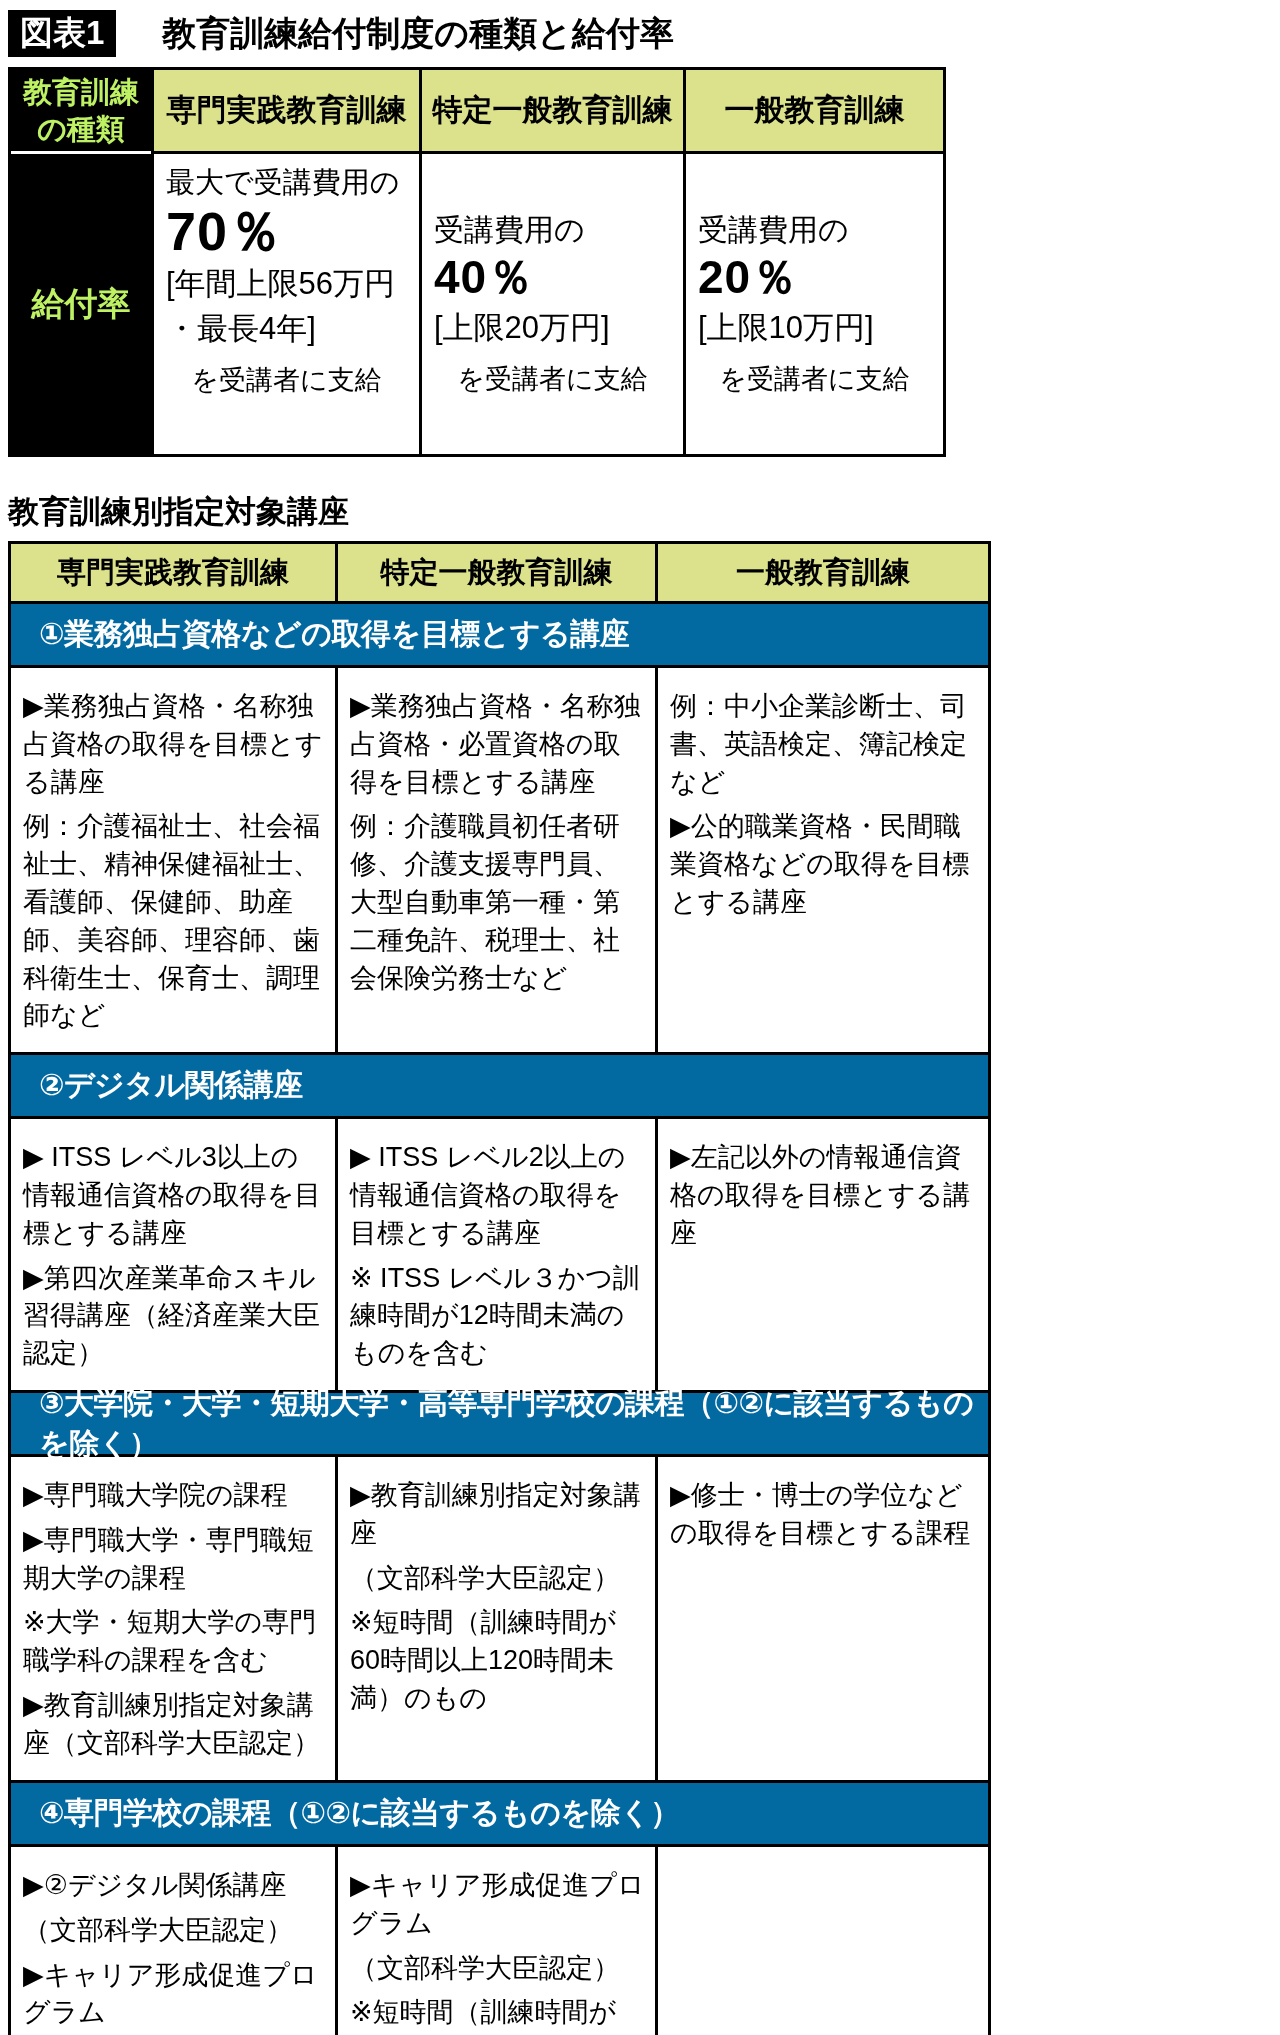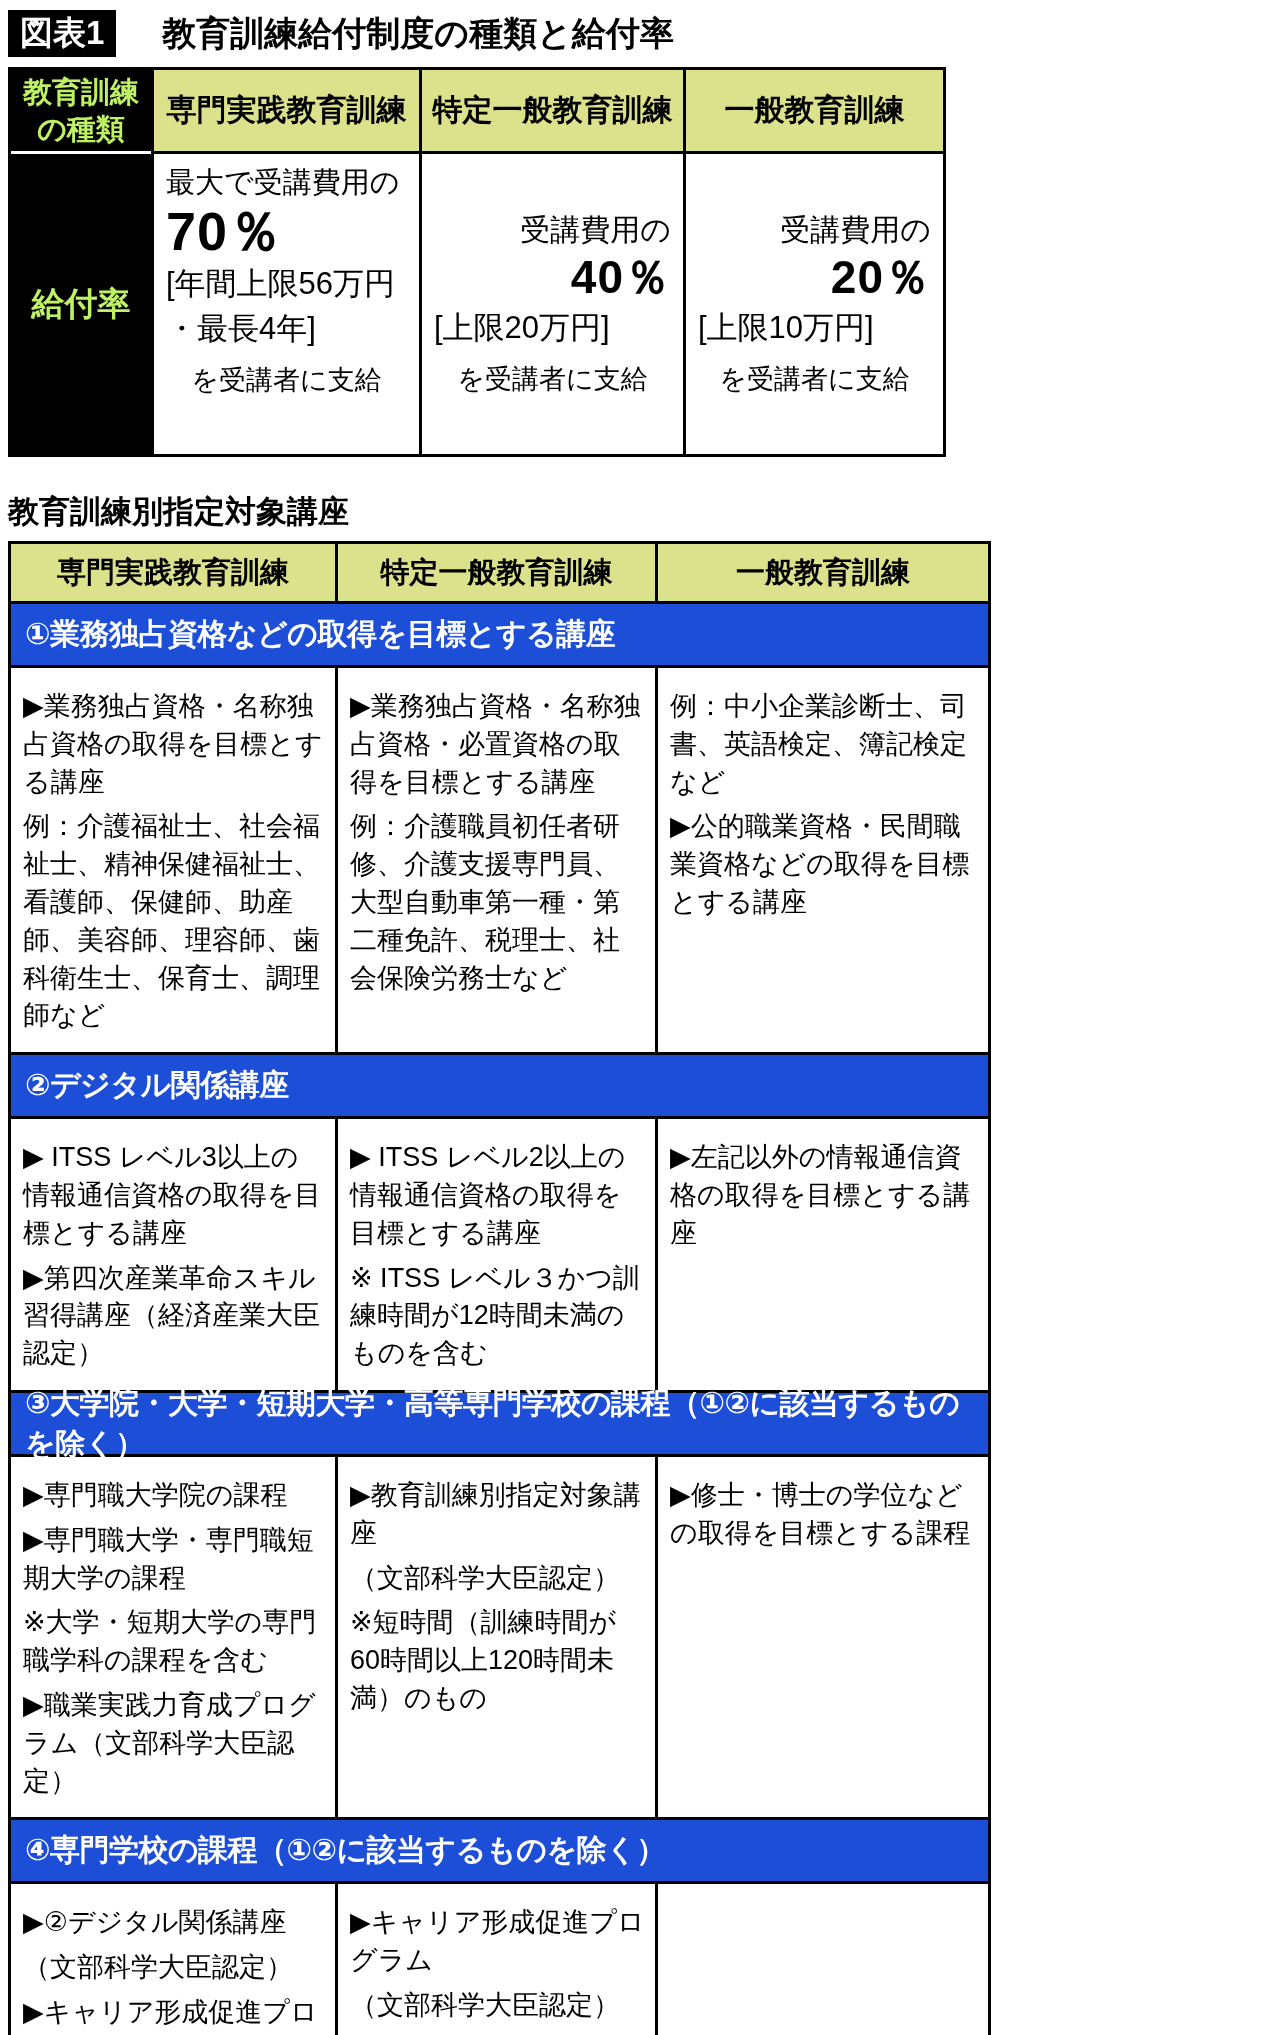--- a/index.html
+++ b/index.html
@@ -96,21 +96,21 @@
   .bt-cell .suffix {
     font-size: 27px;
     margin-top: 12px;
     text-align: center;
   }
   .bt-cell.vcenter {
     display: flex;
     flex-direction: column;
     justify-content: center;
   }
-  .rate-line { font-size: 30px; text-align: right; }
+  .rate-line { font-size: 30px; }
   .rate-line .rate-inline {
     font-size: 46px;
     font-weight: bold;
     letter-spacing: 1px;
   }
 
   
   .courses-heading {
     font-size: 31px;
     font-weight: bold;
@@ -132,27 +132,27 @@
     font-weight: bold;
     font-size: 29px;
     display: flex;
     align-items: center;
     justify-content: center;
     border-bottom: 3px solid #000;
   }
   .ct-h.mid, .ct-cell.mid { border-left: 3px solid #000; border-right: 3px solid #000; }
   .band {
     grid-column: 1 / -1;
-    background: #1d4ed8;
+    background: #0369a1;
     color: #fff;
     font-weight: bold;
     font-size: 30px;
     display: flex;
     align-items: center;
-    padding-left: 14px;
+    padding-left: 28px;
     border-bottom: 3px solid #000;
     letter-spacing: -0.5px;
   }
   .ct-cell {
     padding: 20px 10px 10px 12px;
     font-size: 27px;
     line-height: 1.4;
     border-bottom: 3px solid #000;
     box-sizing: border-box;
   }
@@ -231,21 +231,21 @@
       </div>
     <div class="ct-cell">
         <p>▶左記以外の情報通信資格の取得を目標とする講座</p>
       </div>
 
     <div class="band">③大学院・大学・短期大学・高等専門学校の課程（①②に該当するものを除く）</div>
     <div class="ct-cell">
         <p>▶専門職大学院の課程</p>
         <p>▶専門職大学・専門職短期大学の課程</p>
         <p>※大学・短期大学の専門職学科の課程を含む</p>
-        <p>▶職業実践力育成プログラム（文部科学大臣認定）</p>
+        <p>▶教育訓練別指定対象講座（文部科学大臣認定）</p>
       </div>
     <div class="ct-cell mid">
         <p>▶教育訓練別指定対象講座</p>
         <p>（文部科学大臣認定）</p>
         <p>※短時間（訓練時間が60時間以上120時間未満）のもの</p>
       </div>
     <div class="ct-cell">
         <p>▶修士・博士の学位などの取得を目標とする課程</p>
       </div>
 

